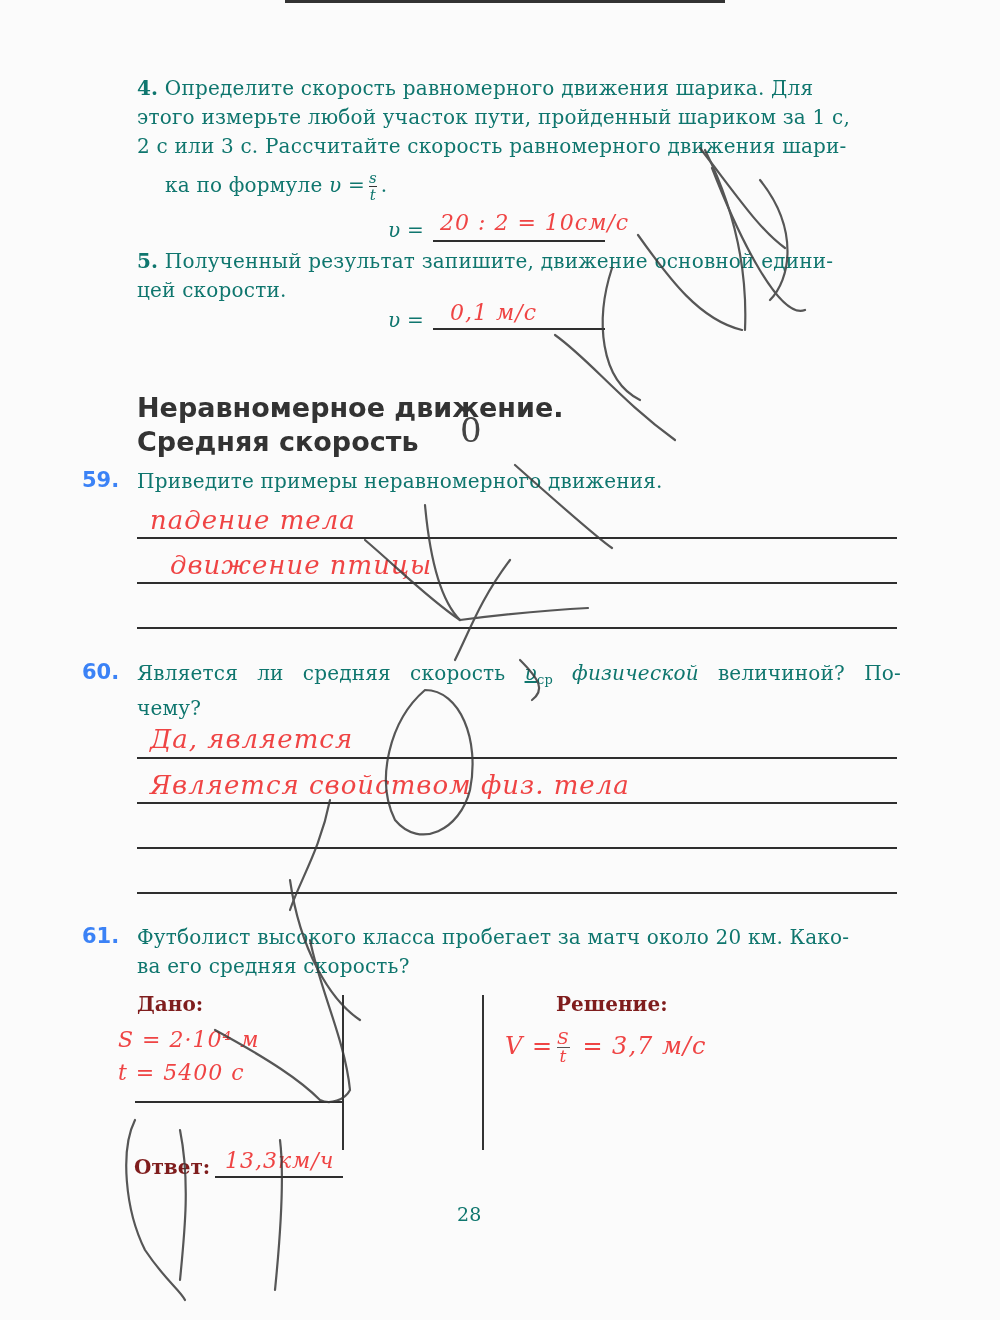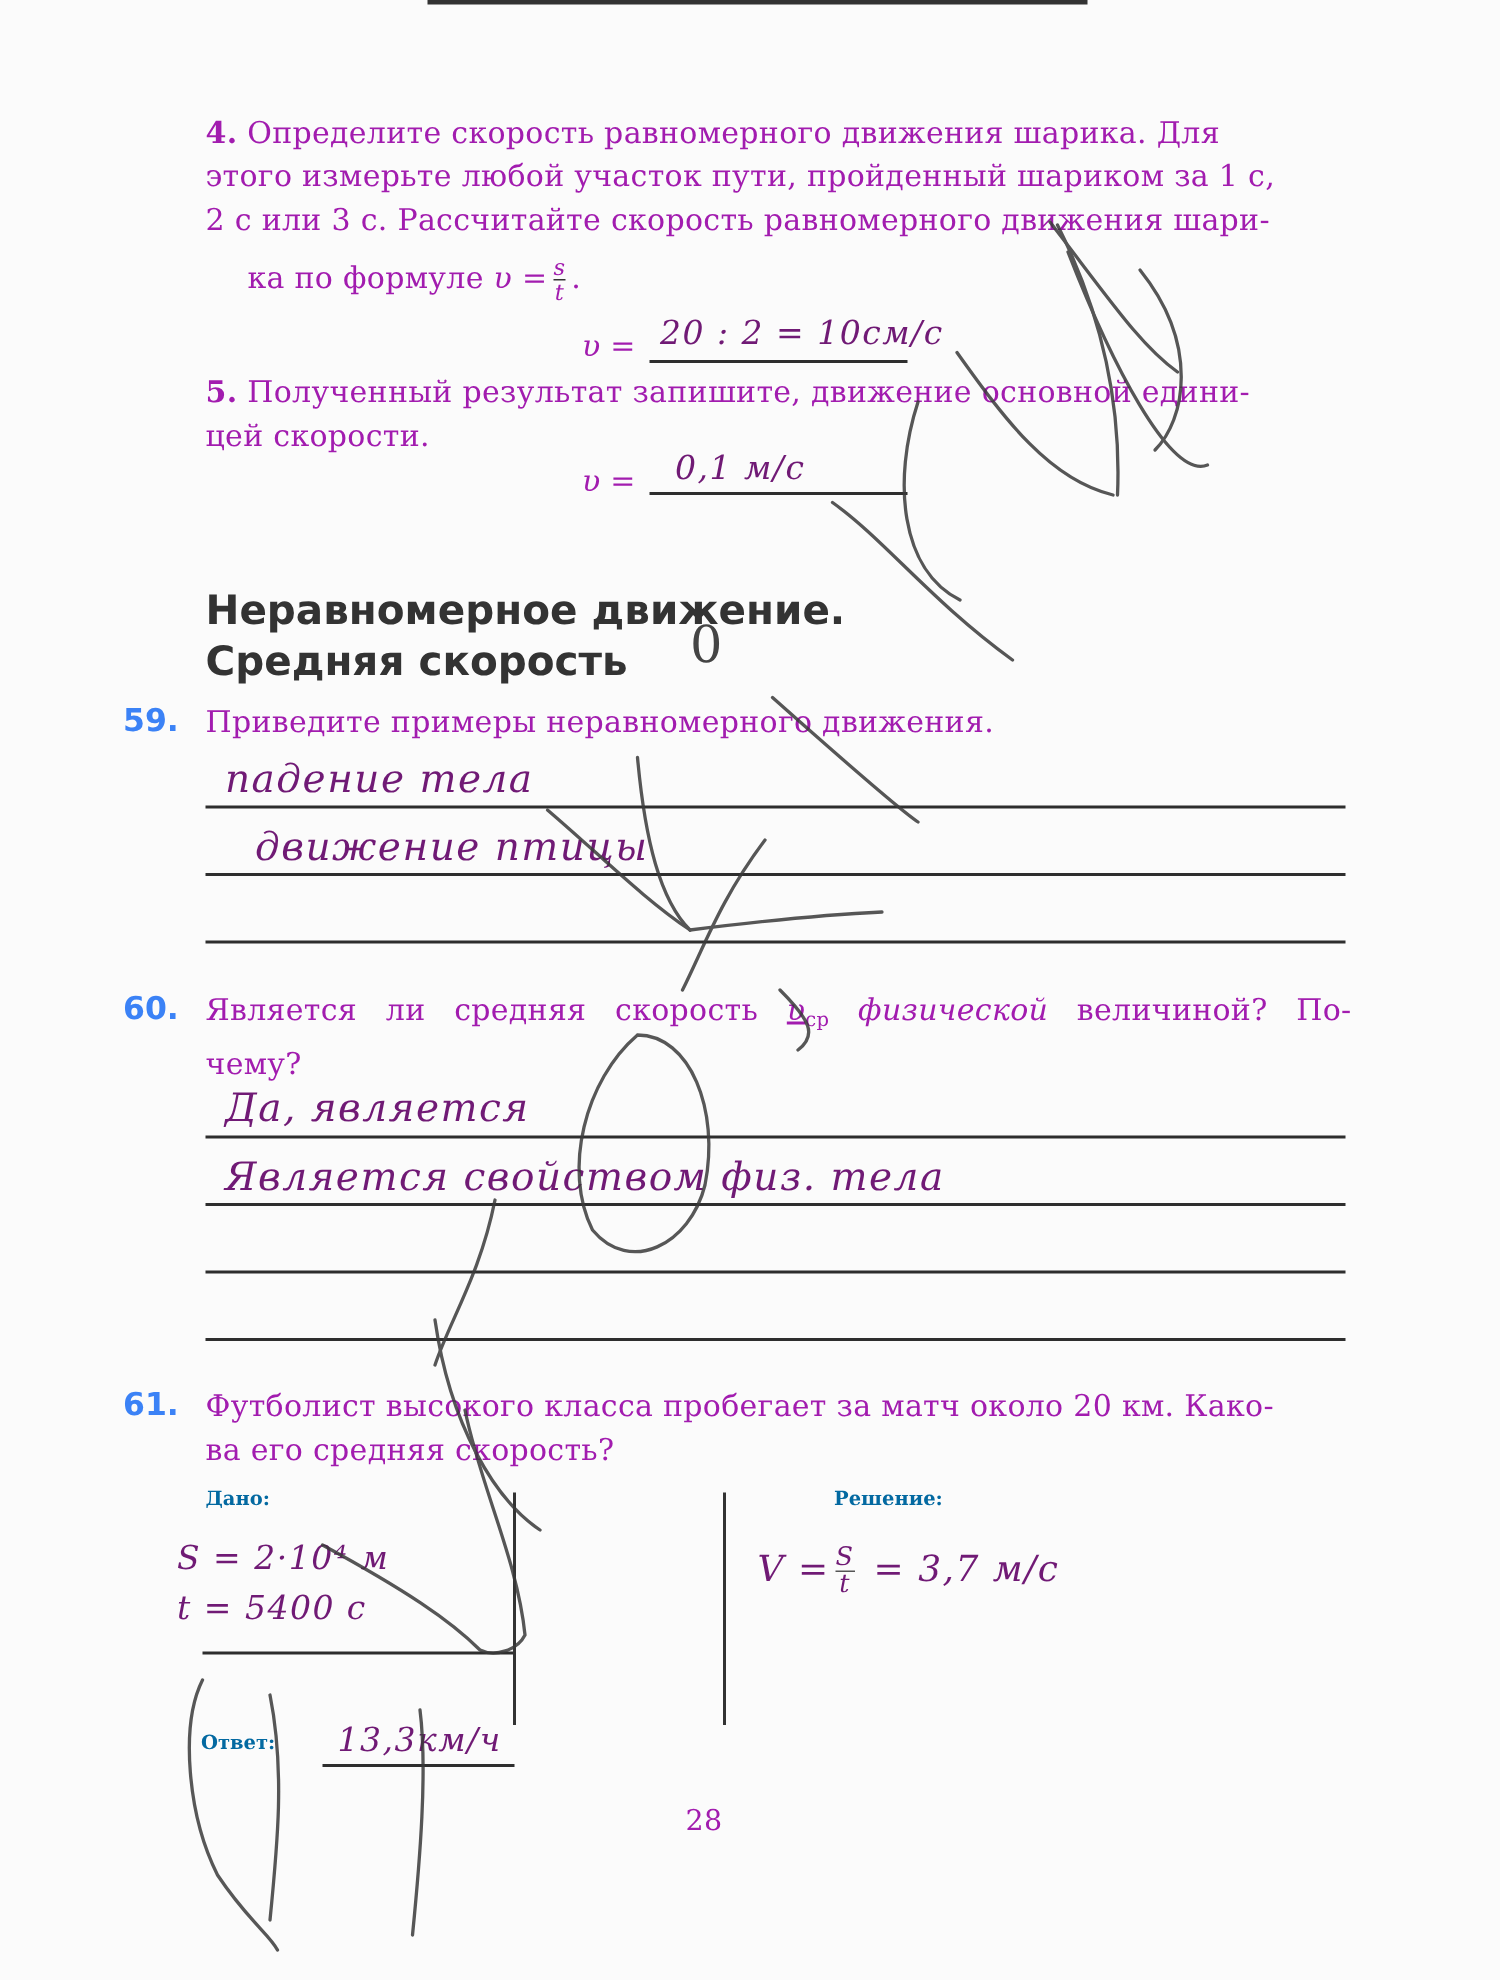--- a/index.html
+++ b/index.html
@@ -3,33 +3,33 @@
 <meta charset="utf-8">
 <style>
   html, body { margin: 0; padding: 0; }
   body {
     width: 1000px; height: 1320px; position: relative; overflow: hidden;
     background: #fbfbfb; color: #2a2a2a;
     font-family: "DejaVu Serif", "Liberation Serif", serif;
   }
   .abs { position: absolute; }
   .topbar { left: 285px; top: 0; width: 440px; height: 3px; background: #333; }
-  .serif-text { font-family: "DejaVu Serif", "Liberation Serif", serif; font-size: 20px; letter-spacing: 0.2px; line-height: 29px; color: #a21caf; }
+  .serif-text { font-family: "DejaVu Serif", "Liberation Serif", serif; font-size: 20px; letter-spacing: 0.2px; line-height: 29px; color: #0f766e; }
   .para { left: 137px; width: 764px; text-align: justify; }
   .bold-num { font-weight: bold; }
   .heading { left: 137px; top: 391px; font-family: "DejaVu Sans", "Liberation Sans", sans-serif; font-weight: bold; font-size: 27px; line-height: 34px; color: #333; }
   .qnum { left: 82px; font-family: "DejaVu Sans", "Liberation Sans", sans-serif; font-weight: bold; font-size: 21px; color: #3b82f6; }
   .rule { height: 1.5px; background: #2e2e2e; }
-  .hand { font-family: "DejaVu Serif", "Liberation Serif", serif; font-style: italic; color: #701a75; font-size: 26px; letter-spacing: 1px; }
+  .hand { font-family: "DejaVu Serif", "Liberation Serif", serif; font-style: italic; color: #ef4444; font-size: 26px; letter-spacing: 1px; }
   .hand-small { font-size: 22px; }
   .formula-lbl { font-style: italic; font-size: 20px; }
   .frac { display: inline-block; vertical-align: middle; text-align: center; font-style: italic; font-size: 15px; line-height: 16px; margin: 0 4px; }
   .frac .num { display: block; }
   .frac .den { display: block; }
-  .label-bold { font-weight: bold; font-size: 13px; font-family: "DejaVu Serif", "Liberation Serif", serif; color: #0369a1; }
+  .label-bold { font-weight: bold; font-size: 20px; font-family: "DejaVu Serif", "Liberation Serif", serif; color: #7f1d1d; }
   .vline { width: 1.5px; background: #333; }
   .pagenum { left: 457px; top: 1200px; font-size: 19px; }
   svg.scribble { position: absolute; left: 0; top: 0; pointer-events: none; }
   i.sub { font-style: normal; font-size: 13px; vertical-align: -4px; }
 </style>
 </head>
 <body>
 
 <div class="abs topbar"></div>
 

